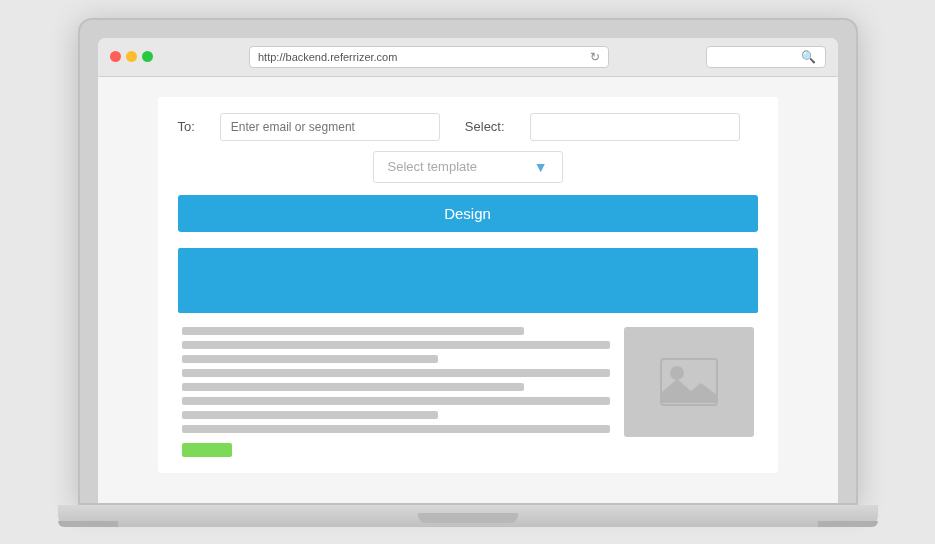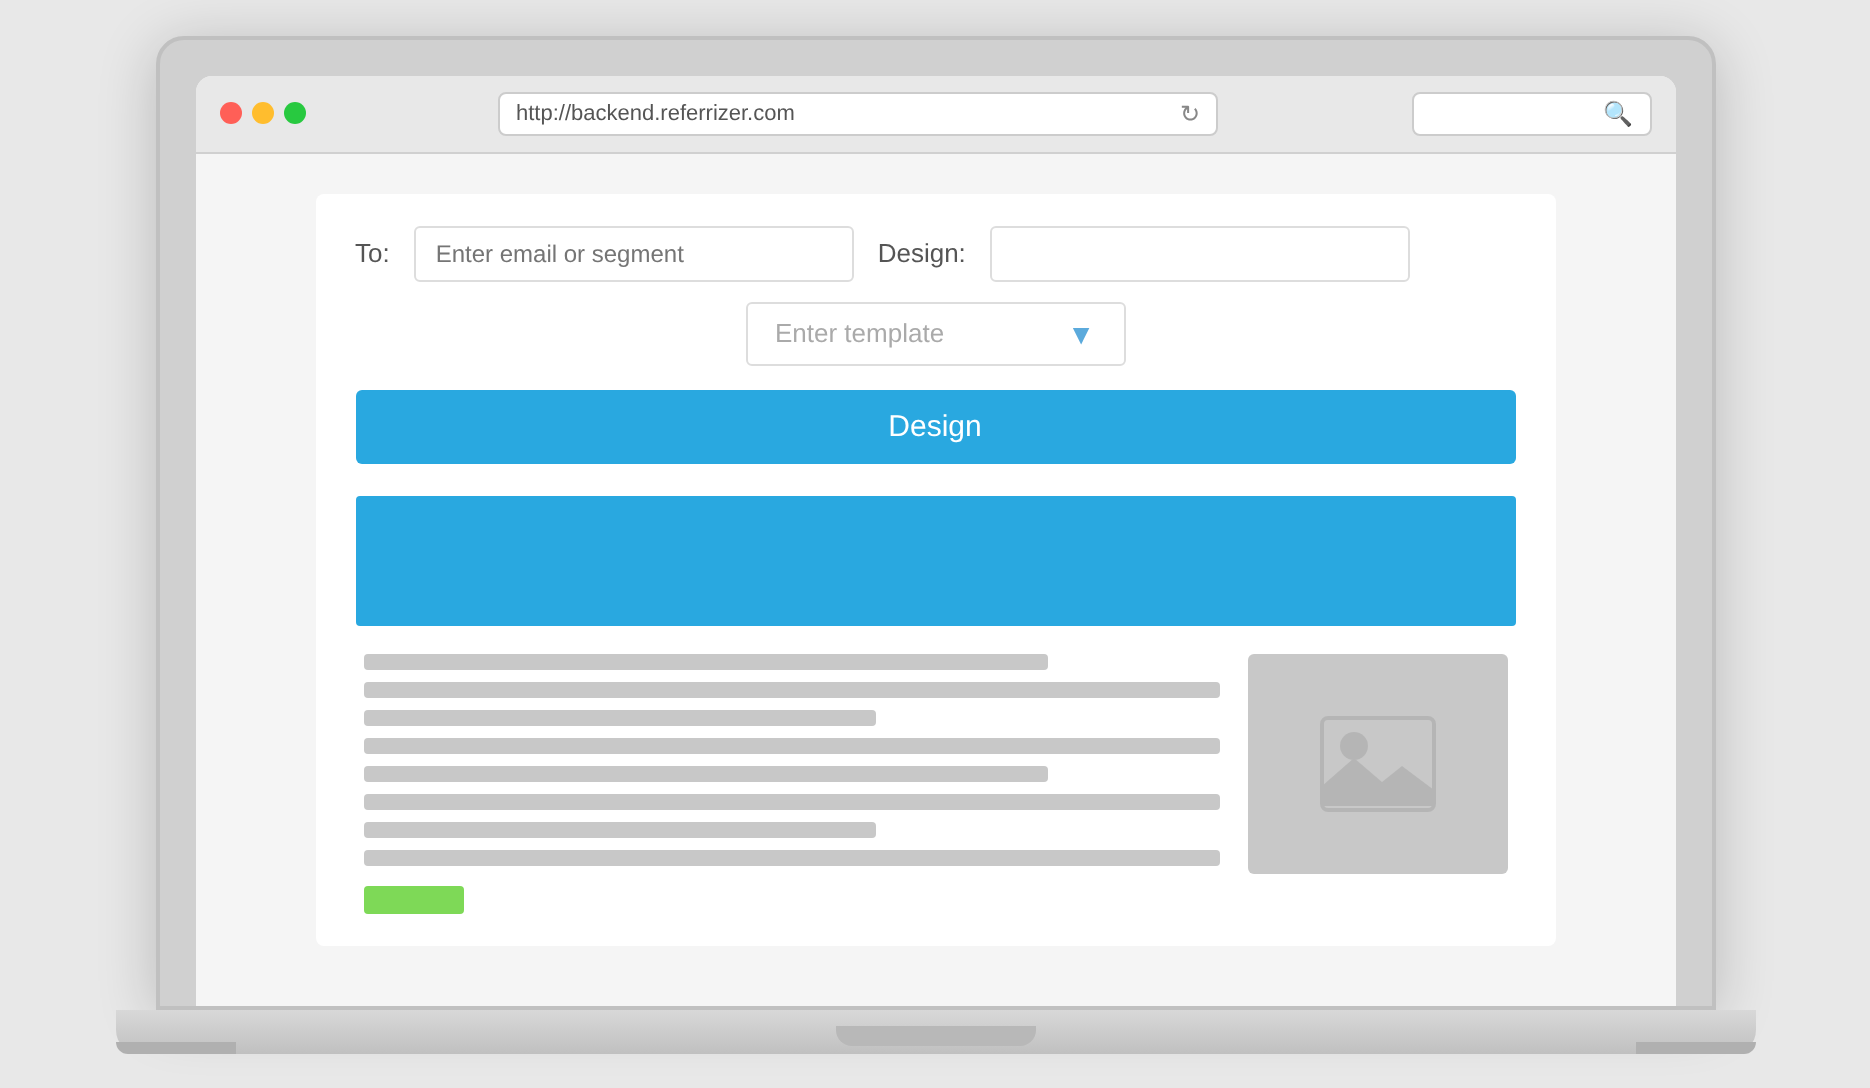--- a/index.html
+++ b/index.html
@@ -108,21 +108,21 @@
     .email-form {
       background: white;
       border-radius: 4px;
       padding: 16px 20px;
       margin-bottom: 0;
     }
 
     .form-row {
       display: flex;
       align-items: center;
-      gap: 12px;
+      gap: 25px;
       margin-bottom: 10px;
     }
 
     .form-label {
       font-size: 13px;
       color: #555;
       flex-shrink: 0;
     }
 
     .form-input {
@@ -340,27 +340,27 @@
         </div>
       </div>
 
       <div class="browser-content">
 
         <div class="email-form">
 
           <div class="form-row">
             <span class="form-label">To:</span>
             <input class="form-input" type="text" style="flex: 1 1 0%; max-width: 220px;" placeholder="Enter email or segment">
-            <span class="form-label">Design:</span>
+            <span class="form-label">Select:</span>
             <input class="form-input" type="text" style="flex: 1 1 0%; max-width: 210px;">
           </div>
 
           <div class="template-select-row">
             <div class="template-select">
-              <span>Enter template</span>
+              <span>Select template</span>
               <span class="chevron">▼</span>
             </div>
           </div>
 
           <div class="steps-bar">
             <div class="step active">
               <span>Design</span>
             </div>
           </div>
 

